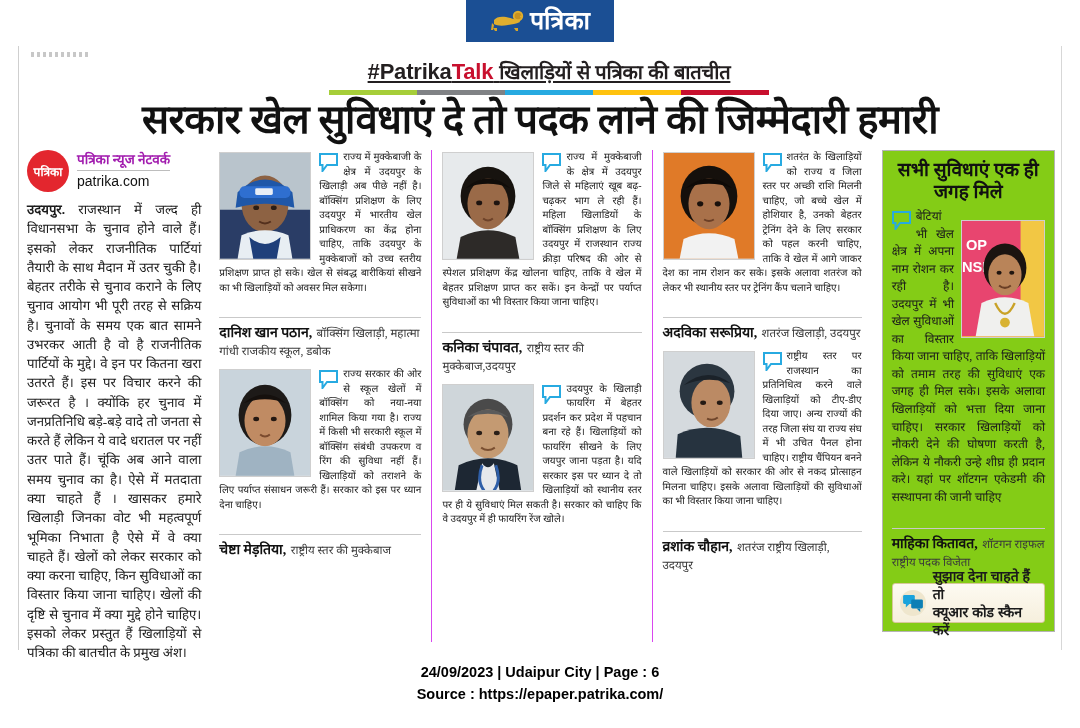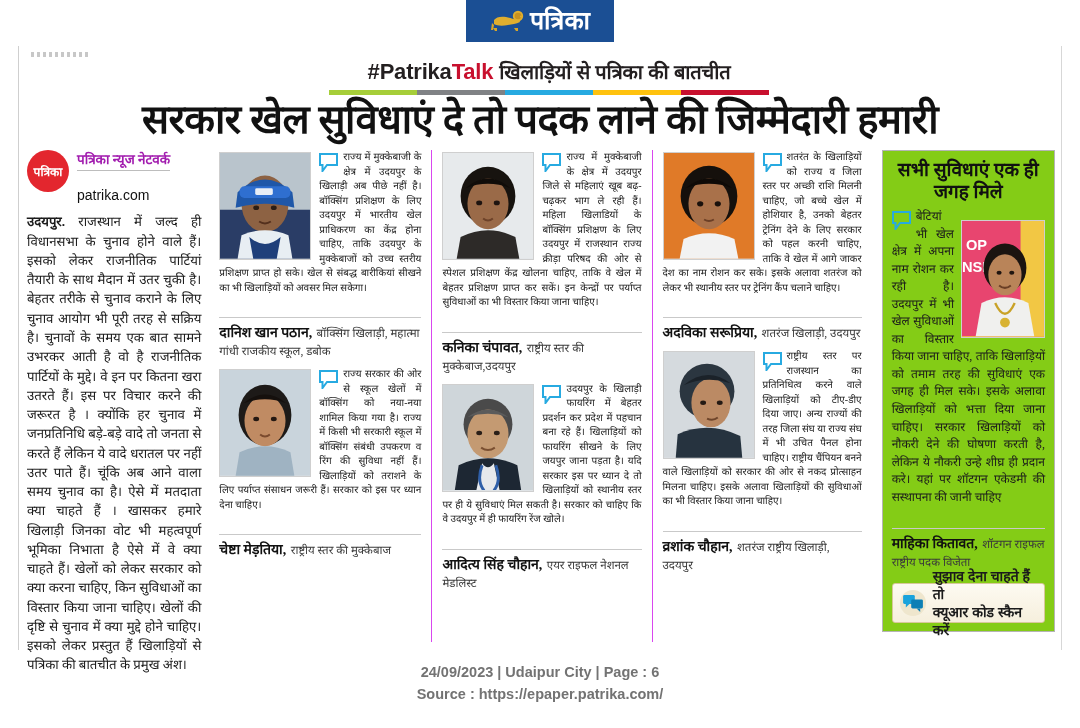--- a/index.html
+++ b/index.html
@@ -63,20 +63,21 @@
   .talkbar {
     position: absolute; left: 300px; top: 12px; width: 460px;
     text-align: center;
   }
   .talk-line {
     font-family: "Liberation Sans", sans-serif;
     font-size: 22px; font-weight: 700;
     white-space: nowrap;
     color: #231f20;
     letter-spacing: -0.2px;
+    text-decoration: underline;
   }
   .talk-line .hash { color: #231f20; }
   .talk-line .talk { color: #c8102e; }
   .talk-line .sub { font-size: 20px; font-weight: 700; }
   .colorbar {
     margin-top: 5px;
     display: flex; width: 440px; height: 5px; margin-left: 10px;
   }
   .colorbar i { display: block; height: 100%; flex: 1; }
 
@@ -121,21 +122,21 @@
     font-size: 12px; font-weight: 700;
   }
   .credit-text { padding-top: 2px; }
   .credit-net {
     font-family: "Liberation Serif", serif;
     font-size: 13.5px; font-weight: 700; color: #a21caf;
     line-height: 1.2;
   }
   .credit-web {
     font-size: 14px; color: #111; line-height: 1.3;
-    border-top: 1px solid #bdbdbd; margin-top: 2px; padding-top: 15px;
+    border-top: 1px solid #bdbdbd; margin-top: 2px; padding-top: 1px;
     font-family: "Liberation Sans", sans-serif;
   }
   .body-text {
     font-family: "Liberation Serif", "DejaVu Serif", serif;
     font-size: 13.2px;
     line-height: 1.46;
     text-align: justify;
     color: #1b1b1b;
     hyphens: none;
   }
@@ -213,21 +214,21 @@
     font-family: Liberation Sans, sans-serif;
     font-size: 14px; font-weight: 700; line-height: 1.3; color: #1b1b1b;
   }
 
   
   .footer {
     position: absolute; left: 0; top: 662px; width: 100%;
     text-align: center;
     font-family: "Liberation Sans", sans-serif;
     font-size: 14.5px;
-    color: #737373;
+    color: #000000;
     line-height: 1.5;
     font-weight: 600;
   }
 
   
   .face { position:absolute; inset:0; }
 </style>
 </head>
 <body>
 
@@ -383,24 +384,20 @@
             <path d="M54 82 q6 16 -2 26" stroke="#2f5fa8" stroke-width="3" fill="none"></path>
           </svg>
         </div>
         <div class="qtext">
           <span class="qmark">
             <svg viewBox="0 0 19 19" width="19" height="19">
                 <path d="M1 1 H18 V12 H8 L3.5 18 V12 H1 Z" fill="none" stroke="#27aae1" stroke-width="2"></path>
               </svg>
           </span>
           <span>उदयपुर के खिलाड़ी फायरिंग में बेहतर प्रदर्शन कर प्रदेश में पहचान बना रहे हैं। खिलाड़ियों को फायरिंग सीखने के लिए जयपुर जाना पड़ता है। यदि सरकार इस पर ध्यान दे तो खिलाड़ियों को स्थानीय स्तर पर ही ये सुविधाएं मिल सकती है। सरकार को चाहिए कि वे उदयपुर में ही फायरिंग रेंज खोले।</span>
-        </div>
-        <div class="byline">
-          <span class="bname">आदित्य सिंह चौहान,</span>
-          <span class="brole">एयर राइफल नेशनल मेडलिस्ट</span>
         </div>
       </div>
     </div>
 
     <div class="col col-q">
       <div class="qblock">
         <div class="qphoto">
           <svg class="face" viewBox="0 0 92 108" preserveAspectRatio="none" aria-hidden="true">
             <rect width="92" height="108" fill="#e07a28"></rect>
             <ellipse cx="46" cy="44" rx="29" ry="31" fill="#15100c"></ellipse>

